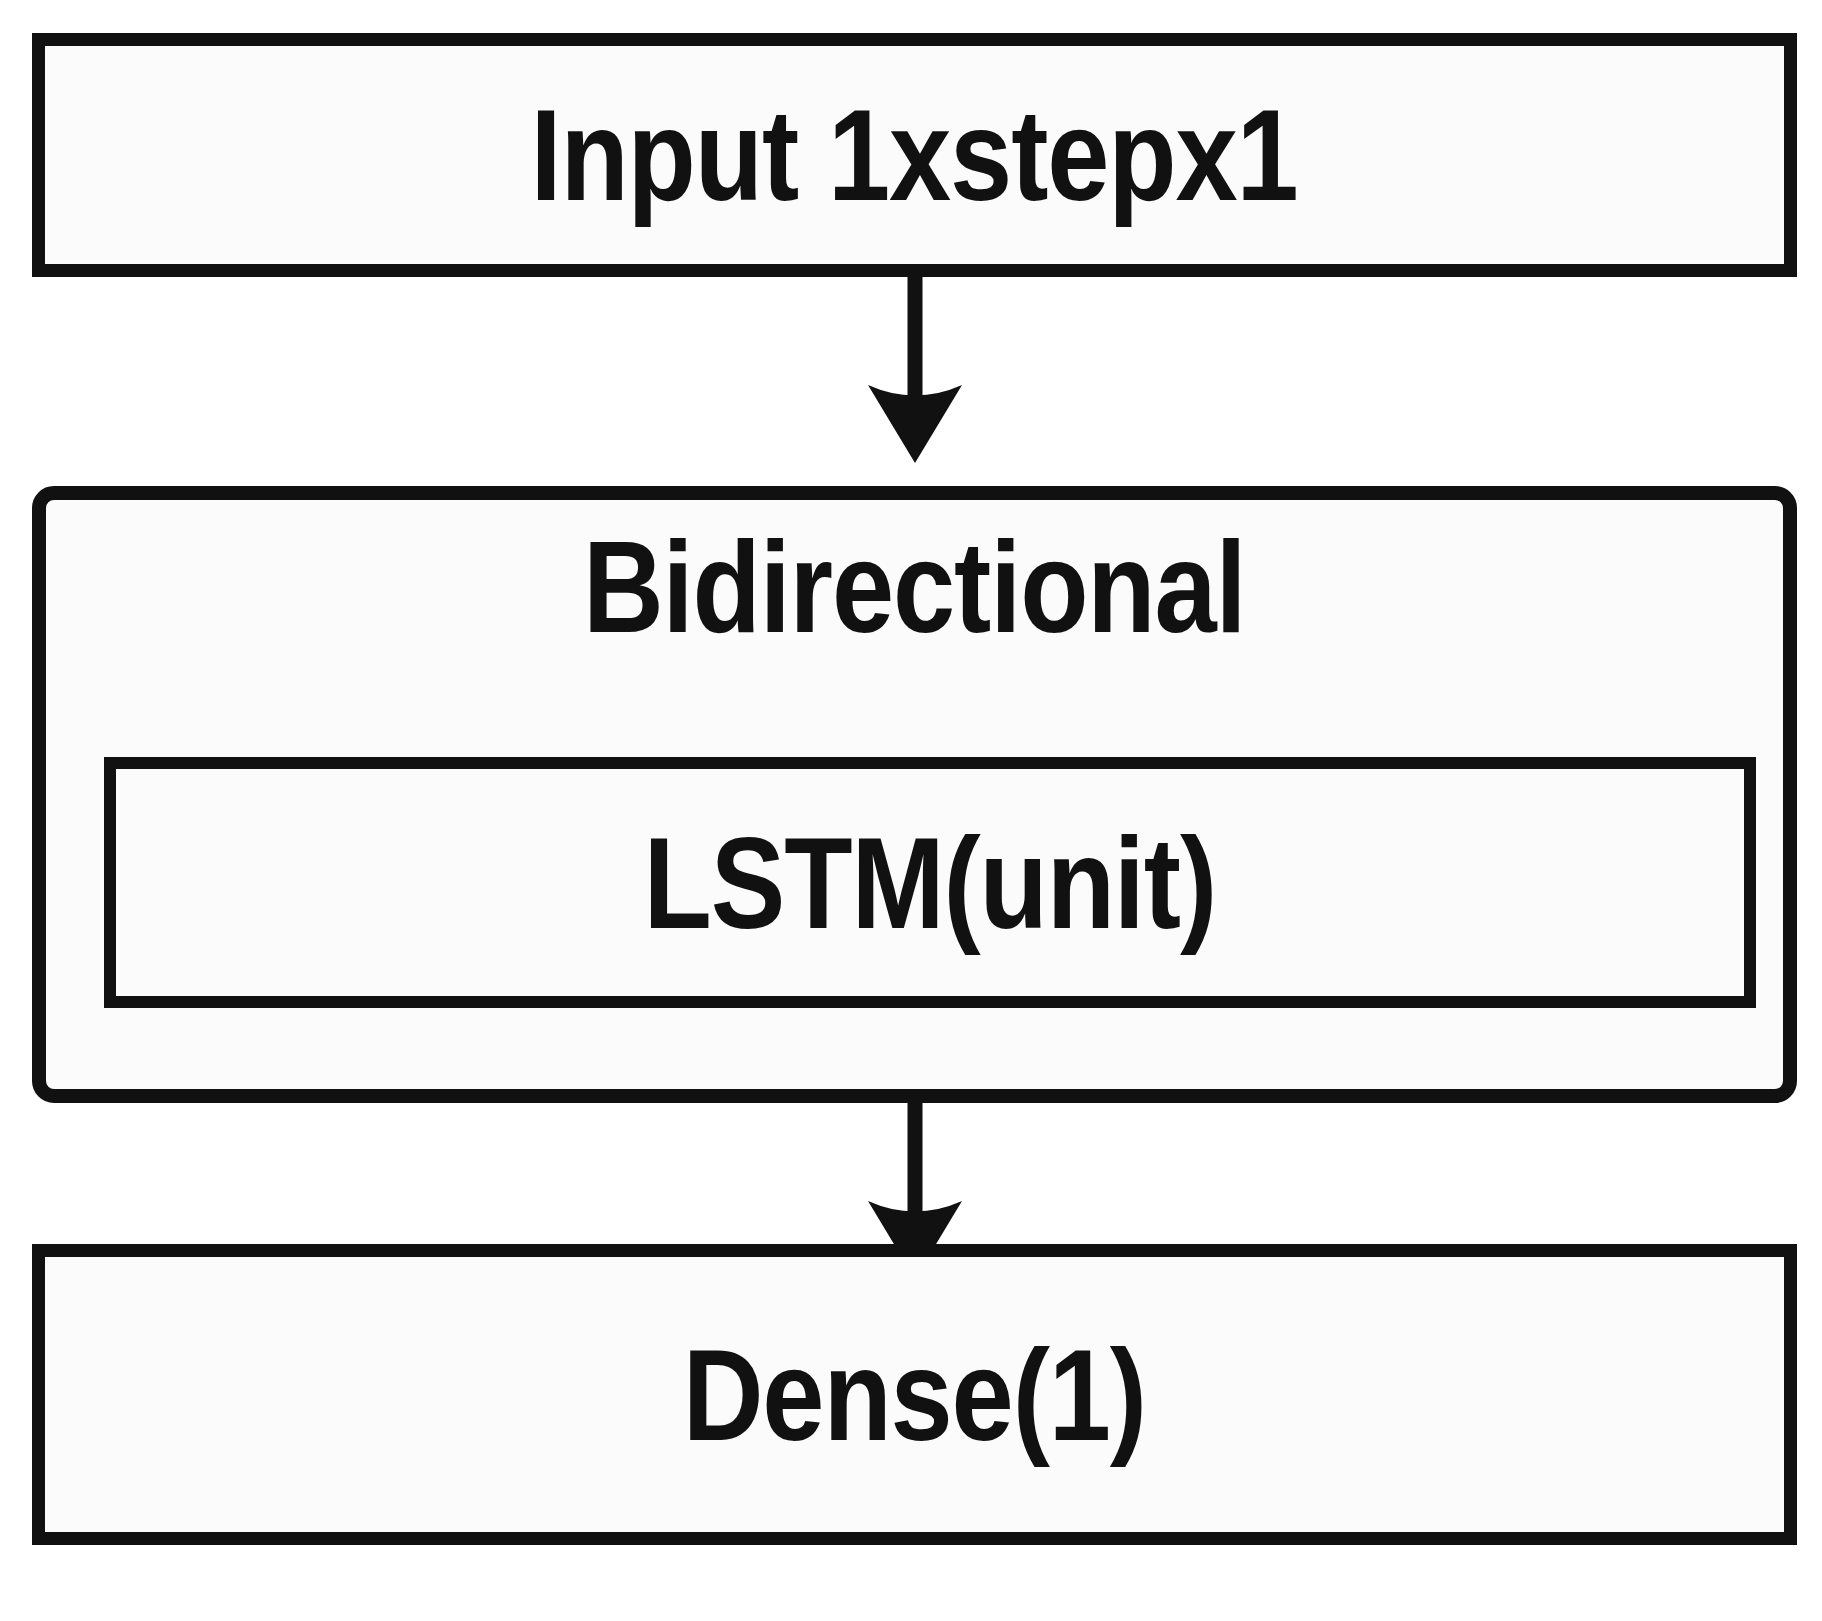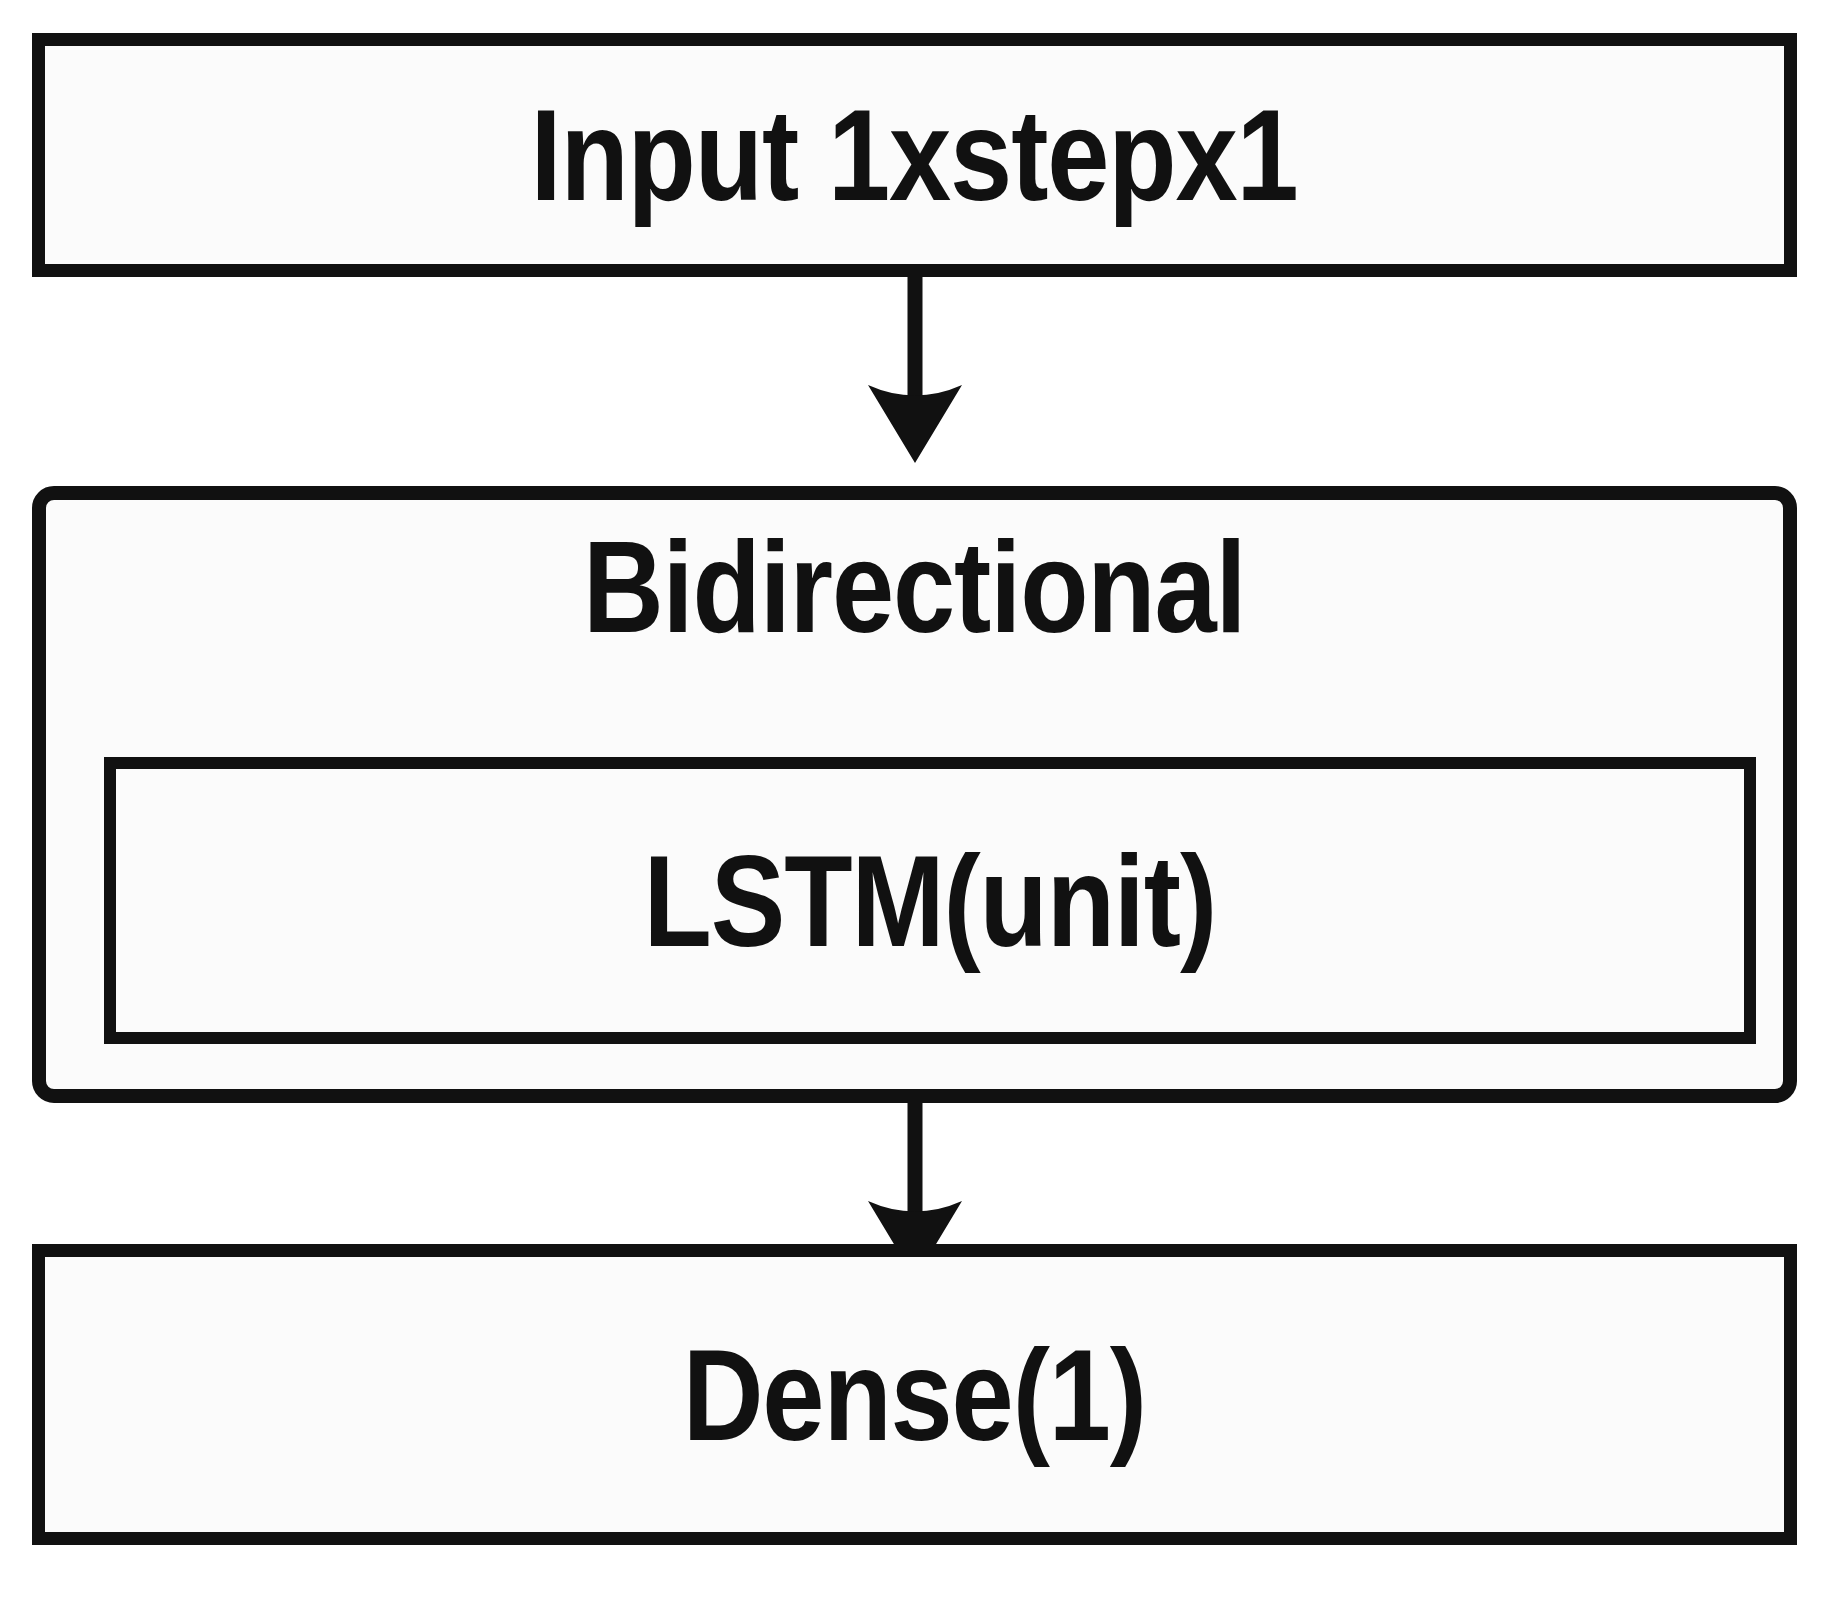--- a/index.html
+++ b/index.html
@@ -63,21 +63,21 @@
   }
   #box-bidirectional > .node-label { font-size: 130px; }
 
   
   #box-lstm {
     position: absolute;
     box-sizing: border-box;
     left: 58px;          
     top: 257px;          
     width: 1652px;       
-    height: 287px;       
+    height: 251px;       
     background: #fbfbfb;
     border: 12px solid #111111;
     display: flex;
     align-items: center;
     justify-content: center;
   }
   #box-lstm .node-label { font-size: 130px; }
 
   
   #box-dense {

